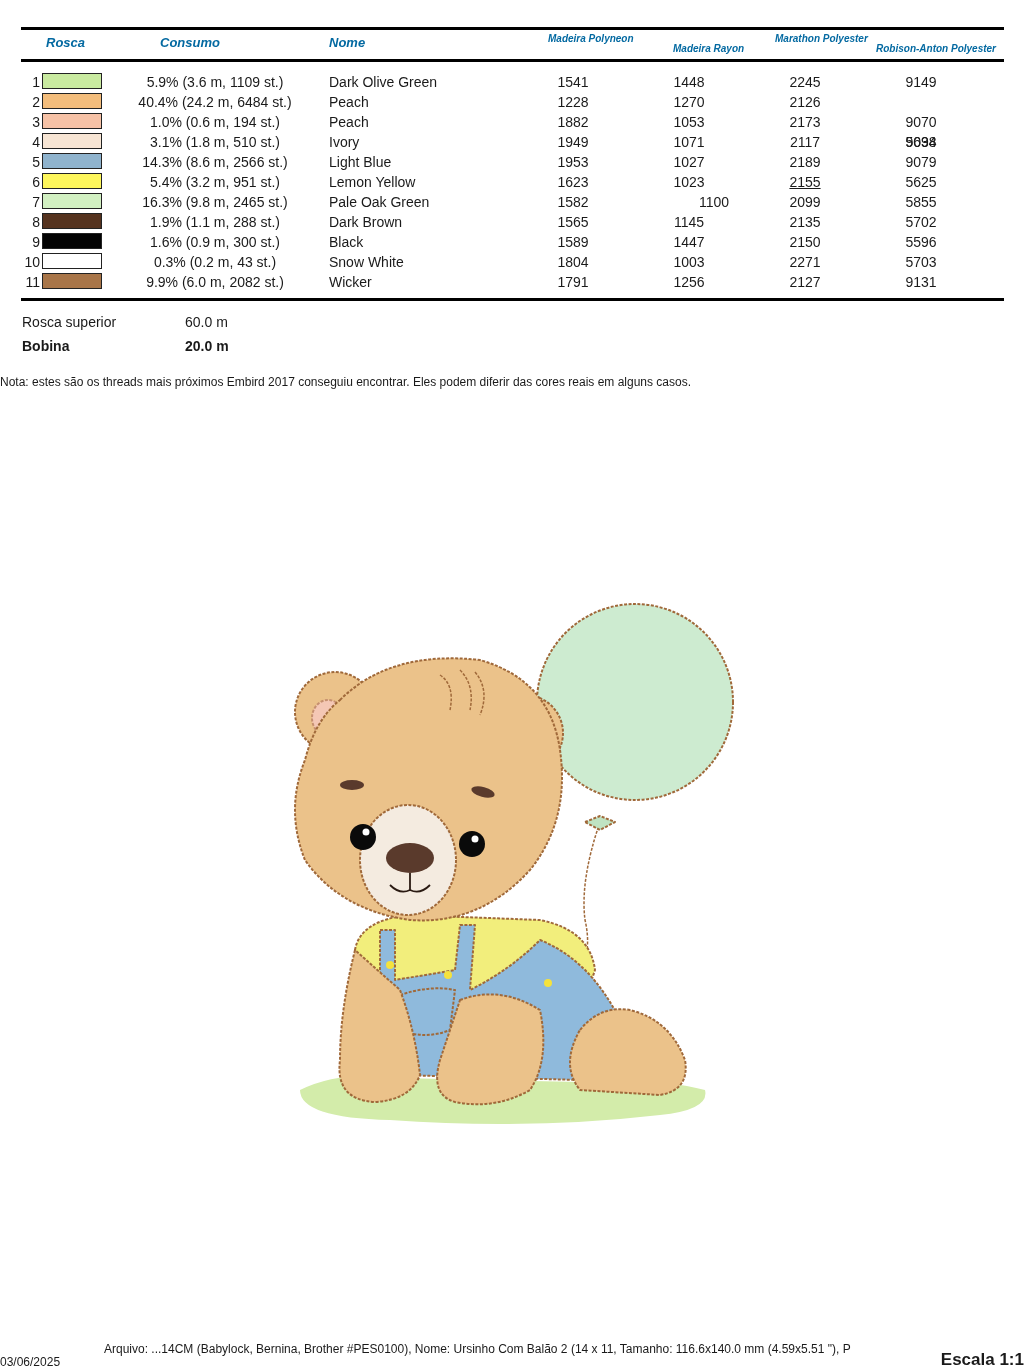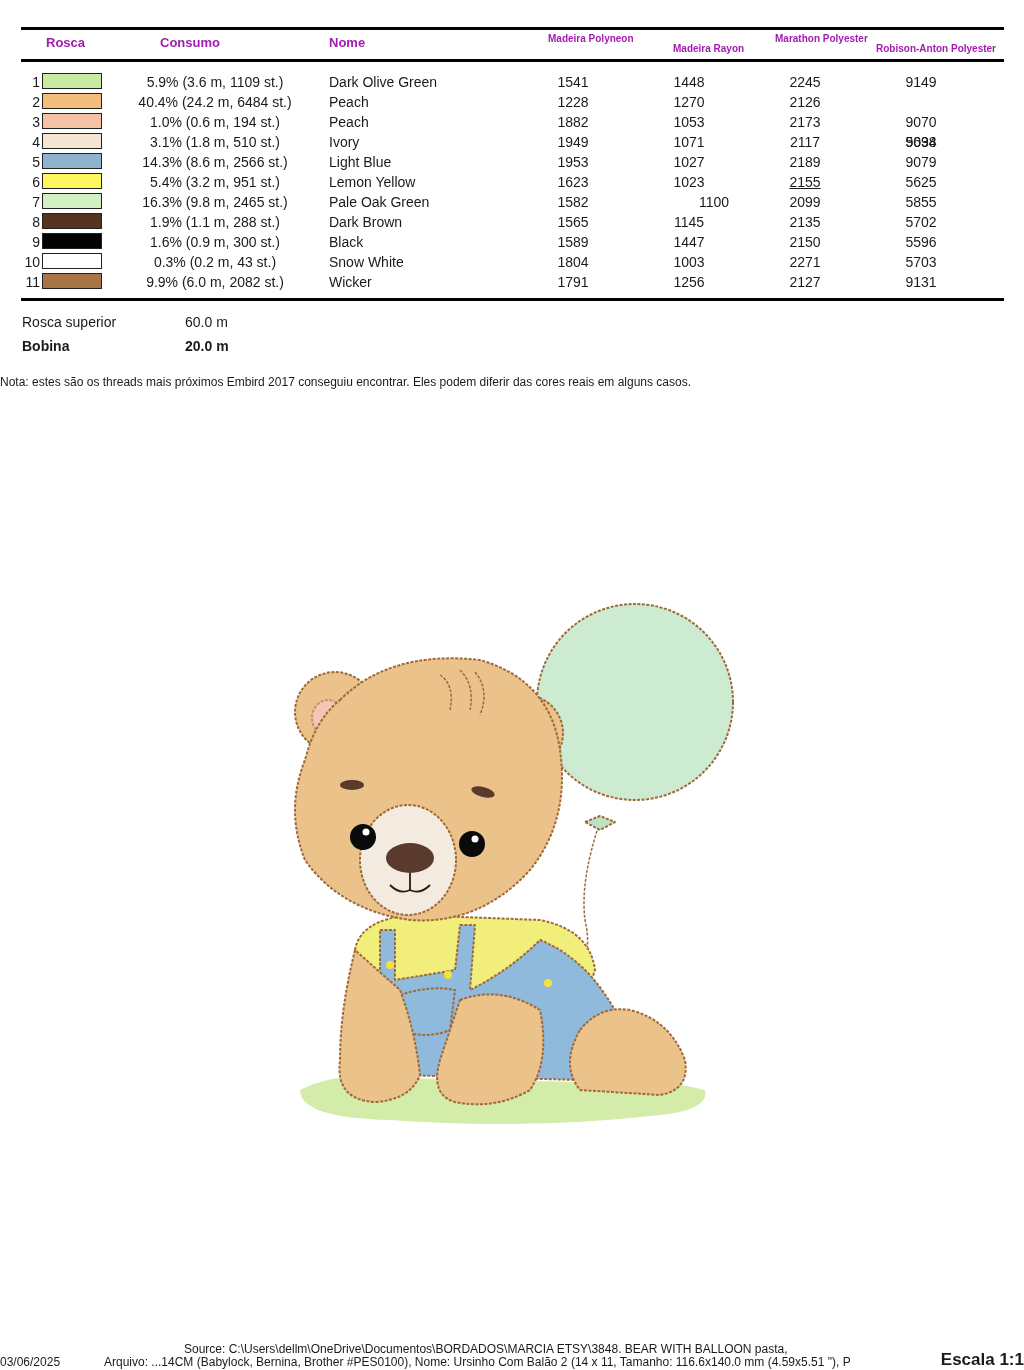--- a/index.html
+++ b/index.html
@@ -1,19 +1,19 @@
 <!DOCTYPE html>
 <html><head>
 <meta charset="utf-8">
 <style>
   html, body { margin:0; padding:0; background:#ffffff; }
   body { width:1024px; height:1370px; position:relative; overflow:hidden;
          font-family:"Liberation Sans", sans-serif; color:#1a1a1a; }
   .rule { position:absolute; left:21px; width:983px; height:3px; background:#000; }
-  .hdr { position:absolute; font-weight:bold; font-size:13px; color:#a21caf; white-space:nowrap; }
+  .hdr { position:absolute; font-weight:bold; font-size:13px; color:#0369a1; white-space:nowrap;font-style:italic; }
   .hdr.small { font-size:10px;padding-left:32px; }
   .row { position:absolute; left:0; width:1024px; height:20px; font-size:14px; }
   .row .num { position:absolute; right:984px; top:2px; text-align:right; width:30px; }
   .row .sw { position:absolute; left:42px; top:1px; width:60px; height:16px; border:1px solid #222; box-sizing:border-box; }
   .row .cons { position:absolute; left:110px; width:210px; top:2px; text-align:center; }
   .row .name { position:absolute; left:329px; top:2px; }
   .row .c { position:absolute; top:2px; width:80px; text-align:center; }
   .summary { position:absolute; left:22px; font-size:14px; }
   .summary .val { position:absolute; left:163px; white-space:nowrap; }
   .note { position:absolute; left:0; top:375px; font-size:12px; white-space:nowrap; }
@@ -203,16 +203,15 @@
     <ellipse cx="130" cy="268" rx="24" ry="15" fill="#5a3a2c"></ellipse>
     <path d="M110 295 Q120 305 130 300 Q140 305 150 295 M130 283 L130 300" stroke="#2a1a12" stroke-width="1.8" fill="none"></path>
     <circle cx="110" cy="375" r="4" fill="#f5e23c"></circle>
     <circle cx="168" cy="385" r="4" fill="#f5e23c"></circle>
     <circle cx="268" cy="393" r="4" fill="#f5e23c"></circle>
   </g>
 </svg>
 
 <div class="footer-date">03/06/2025</div>
 <div class="footer-src">
-  <div class="l1">Source: C:\Users\dellm\OneDrive\Documentos\BORDADOS\MARCIA ETSY\3848. BEAR WITH BALLOON pasta,</div>
   <div>Arquivo: ...14CM (Babylock, Bernina, Brother #PES0100), Nome: Ursinho Com Balão 2 (14 x 11, Tamanho: 116.6x140.0 mm (4.59x5.51 "), P</div>
 </div>
 <div class="scale">Escala 1:1</div>
 
 </body></html>

